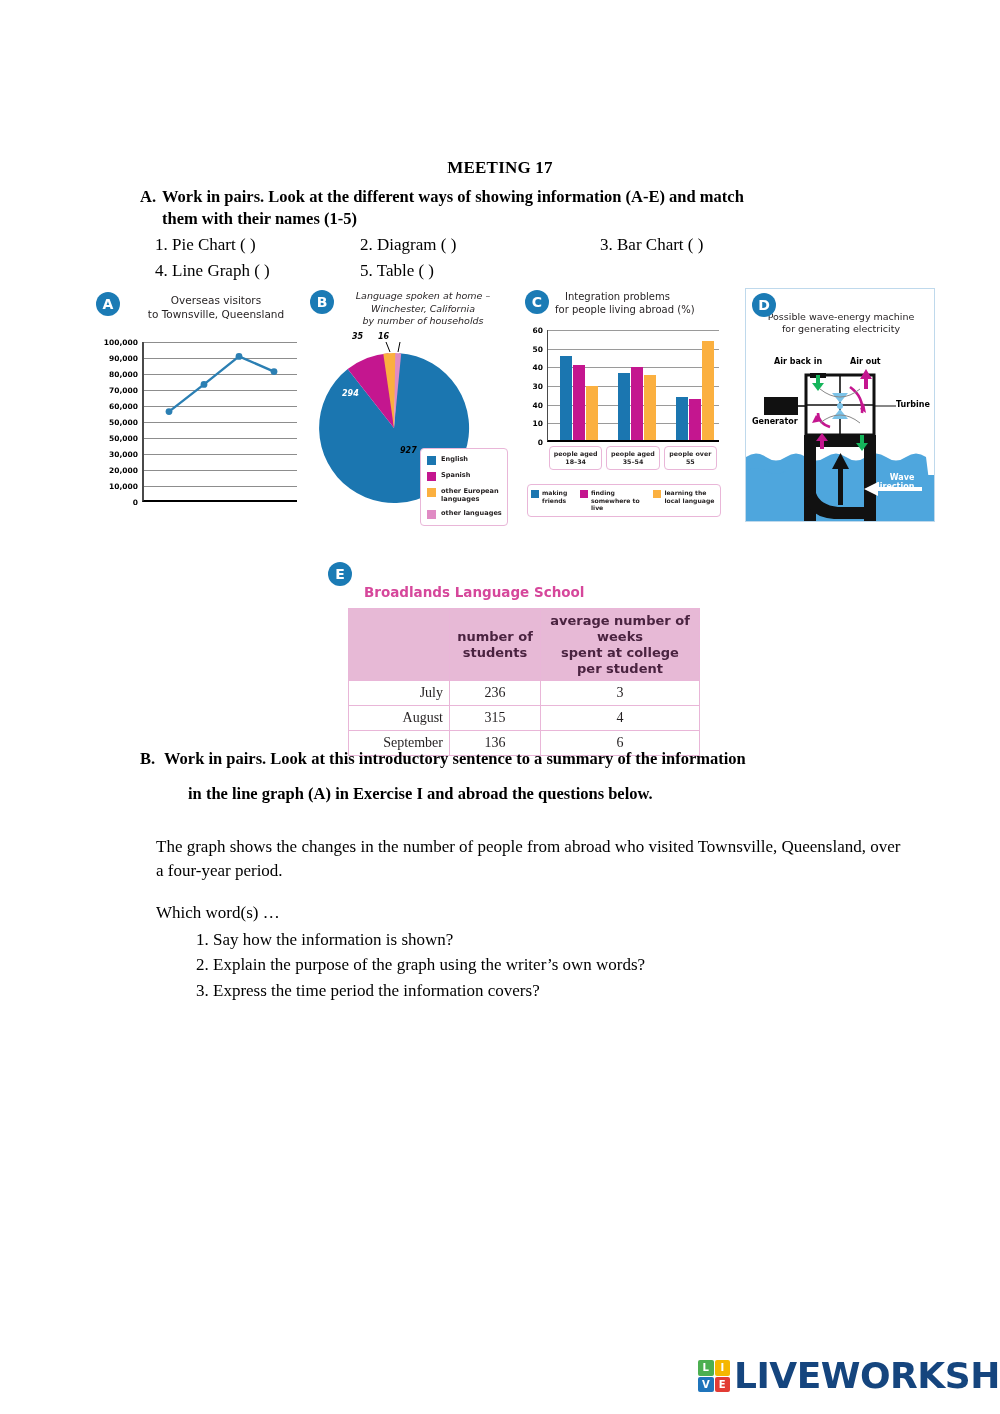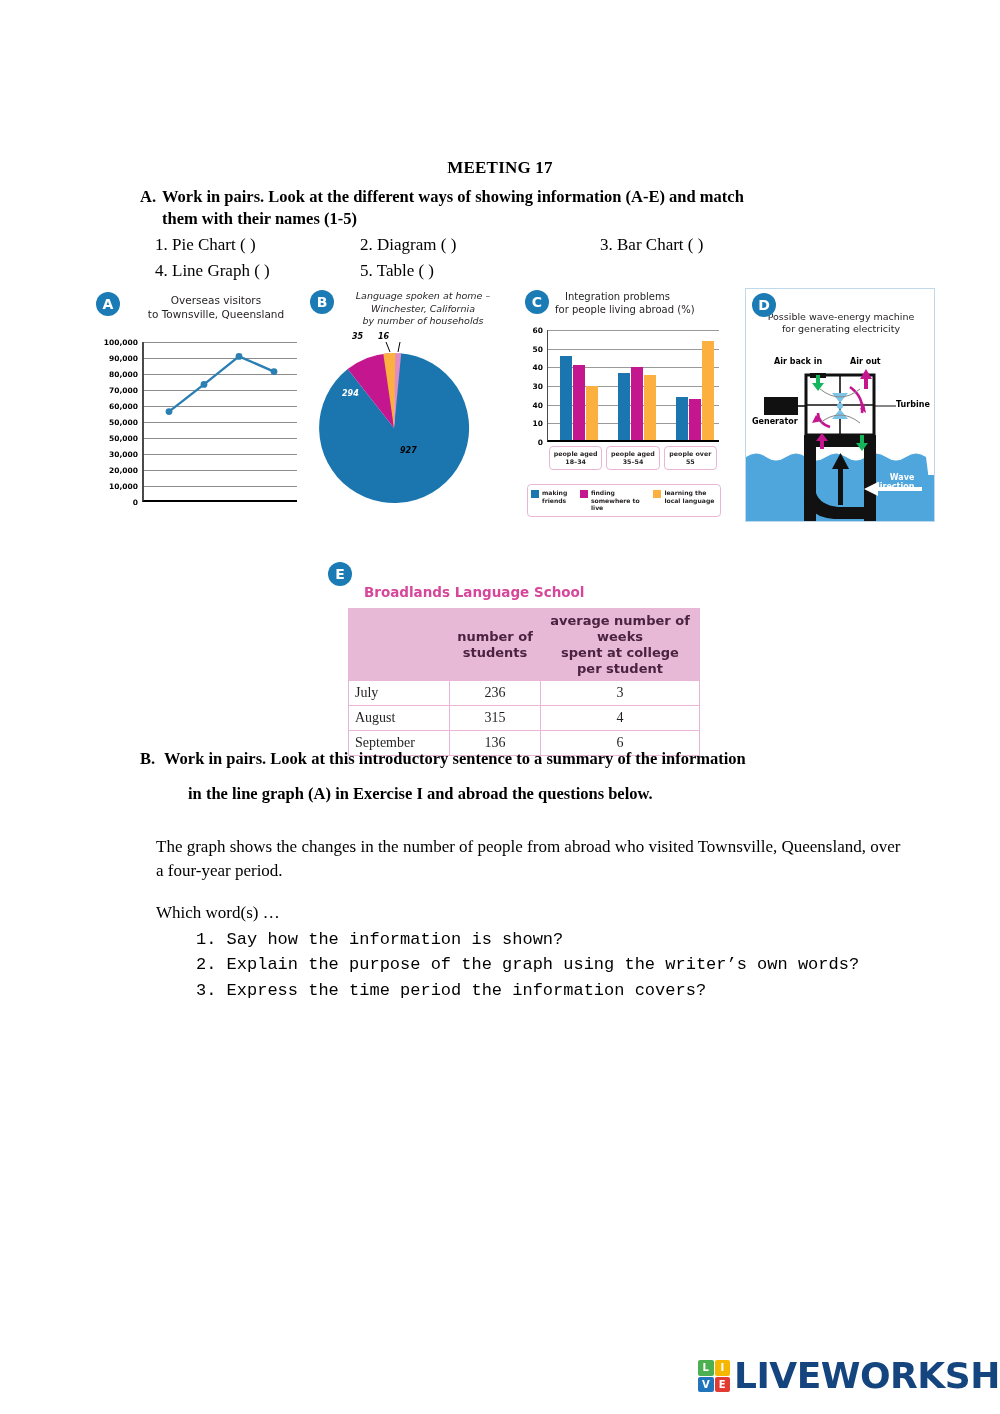--- a/index.html
+++ b/index.html
@@ -275,21 +275,21 @@
     color: #231f20;
   }
   .tbl thead td {
     background: #e7b9d6;
     font-weight: bold;
     text-align: center;
     line-height: 1.22;
     color: #4a2340;
   }
   .tbl tbody td { font-family: "Liberation Serif", serif; font-size: 14px; }
-  .tbl .c-month { width: 88px; text-align: left; }
+  .tbl .c-month { width: 88px; text-align: right; }
   .tbl .c-num { width: 78px; text-align: center; }
   .tbl .c-avg { text-align: center; }
 
   
   .ex-b {
     position: absolute;
     left: 140px;
     top: 742px;
     width: 765px;
   }
@@ -302,21 +302,21 @@
   .ex-b-head .l { width: 24px; flex: 0 0 24px; }
   .ex-b-head .t2 { padding-left: 24px; }
   .ex-b-body {
     margin-top: 24px;
     padding-left: 16px;
     font-size: 17px;
     line-height: 1.42;
   }
   .ex-b-q { margin-top: 17px; }
   .ex-b-list { margin-top: 2px; padding-left: 40px; }
-  .ex-b-list div { line-height: 1.5; font-family: Liberation Mono, monospace; }
+  .ex-b-list div { line-height: 1.5; }
 
   
   .lw-logo {
     position: absolute;
     left: 698px;
     top: 1358px;
     display: flex;
     align-items: center;
   }
   .lw-tiles {
@@ -442,20 +442,38 @@
 
             <line x1="-4" y1="-76" x2="-8" y2="-86" stroke="#000" stroke-width="1"></line>
             <line x1="4" y1="-76" x2="6" y2="-86" stroke="#000" stroke-width="1"></line>
           </g>
         </svg>
         <div class="pie-callout" style="left:36px; top:-4px;">35</div>
         <div class="pie-callout" style="left:62px; top:-4px;">16</div>
         <div class="pie-callout" style="left:26px; top:53px; color:#fff;">294</div>
         <div class="pie-callout" style="left:84px; top:110px;">927</div>
 
+        <div class="pie-legend">
+          <div class="lgi">
+            <span class="sw" style="background:#1b76b0"></span>
+            <span class="lgt">English</span>
+          </div>
+          <div class="lgi">
+            <span class="sw" style="background:#c4168f"></span>
+            <span class="lgt">Spanish</span>
+          </div>
+          <div class="lgi">
+            <span class="sw" style="background:#fbb040"></span>
+            <span class="lgt">other European languages</span>
+          </div>
+          <div class="lgi">
+            <span class="sw" style="background:#e08bc4"></span>
+            <span class="lgt">other languages</span>
+          </div>
+        </div>
       </div>
     </div>
 
     <div class="fig" id="figC">
       <div class="badge">C</div>
       <div class="figC-title">
         <div style="margin-left:10px">Integration problems</div>
         <div>for people living abroad (%)</div>
       </div>
       <div class="bc-wrap">

